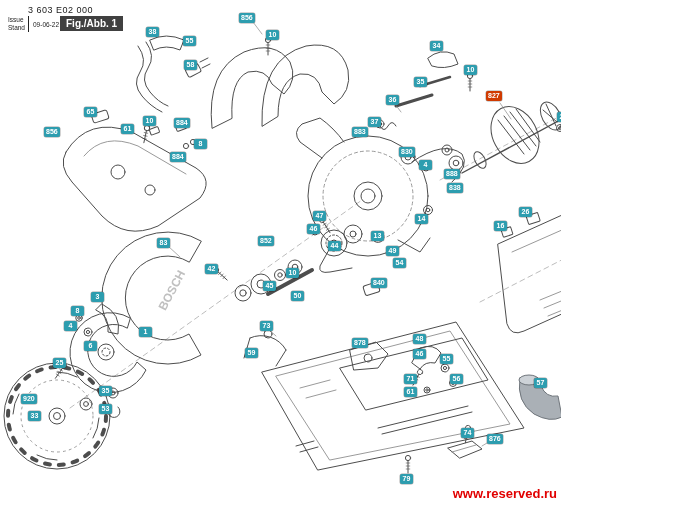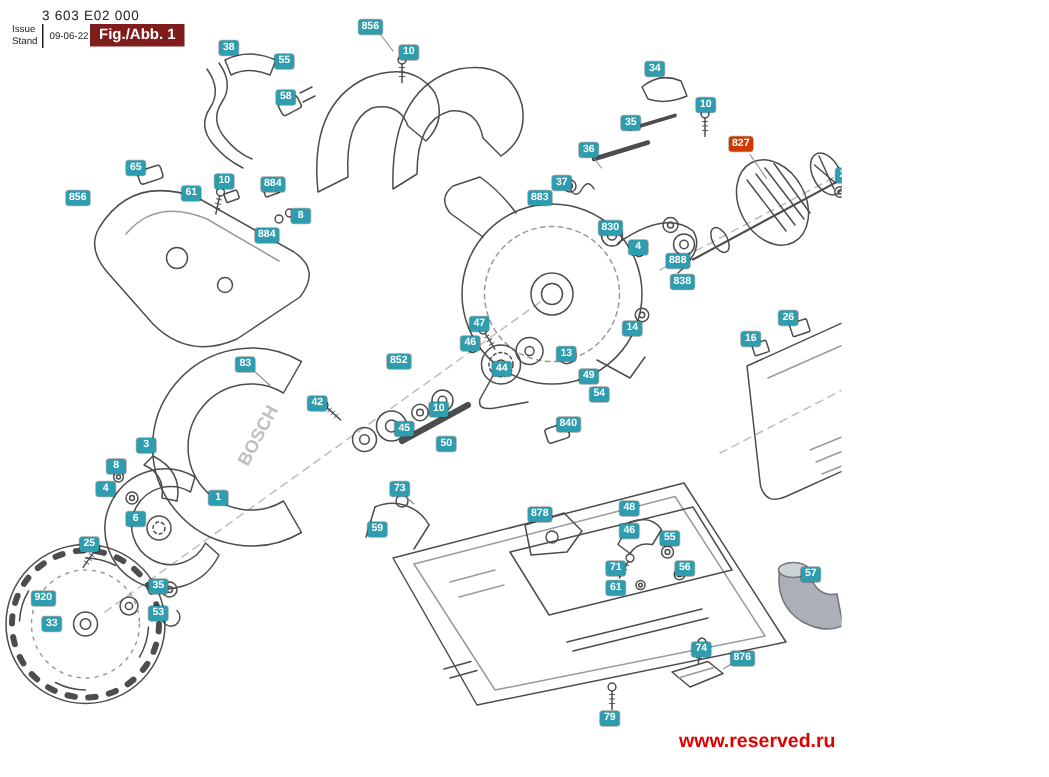--- a/index.html
+++ b/index.html
@@ -8,21 +8,21 @@
   .drawing{position:absolute;left:0;top:0;}
   .callout-layer{position:absolute;left:0;top:0;width:699px;height:518px;}
   .callout{position:absolute;background:var(--callout-bg,#2d9daf);color:var(--callout-fg,#fff);
            font-weight:bold;font-size:7px;line-height:1.15;padding:1px 2px;border-radius:2px;
            min-width:9px;text-align:center;box-shadow:0 0 0 .5px rgba(0,0,0,.35);}
   .callout.highlight{background:var(--callout-hl,#d03a00);}
   .wire-label{position:absolute;font-size:6px;color:#333;}
   .doc-number{position:absolute;left:28px;top:5px;font-size:9px;color:#222;letter-spacing:.5px;}
   .meta{position:absolute;left:8px;top:16px;font-size:6.5px;color:#222;display:flex;align-items:center;gap:4px;}
   .meta .labels{display:flex;flex-direction:column;border-right:1px solid #222;padding-right:3px;line-height:1.25;}
-  .fig-box{position:absolute;left:60px;top:16px;background:#7f1d1d;color:#fff;font-weight:bold;
+  .fig-box{position:absolute;left:60px;top:16px;background:#404040;color:#fff;font-weight:bold;
            font-size:10px;padding:2px 6px;}
   .notes{position:absolute;left:612px;top:447px;font-size:6.3px;line-height:1.4;color:#222;}
   .site{position:absolute;right:4px;top:486px;font-size:13px;font-weight:bold;color:var(--url,#e10000);}
 </style>
 </head>
 <body>
 
 <div class="page">
 
   <div class="doc-number">3 603 E02 000</div>

